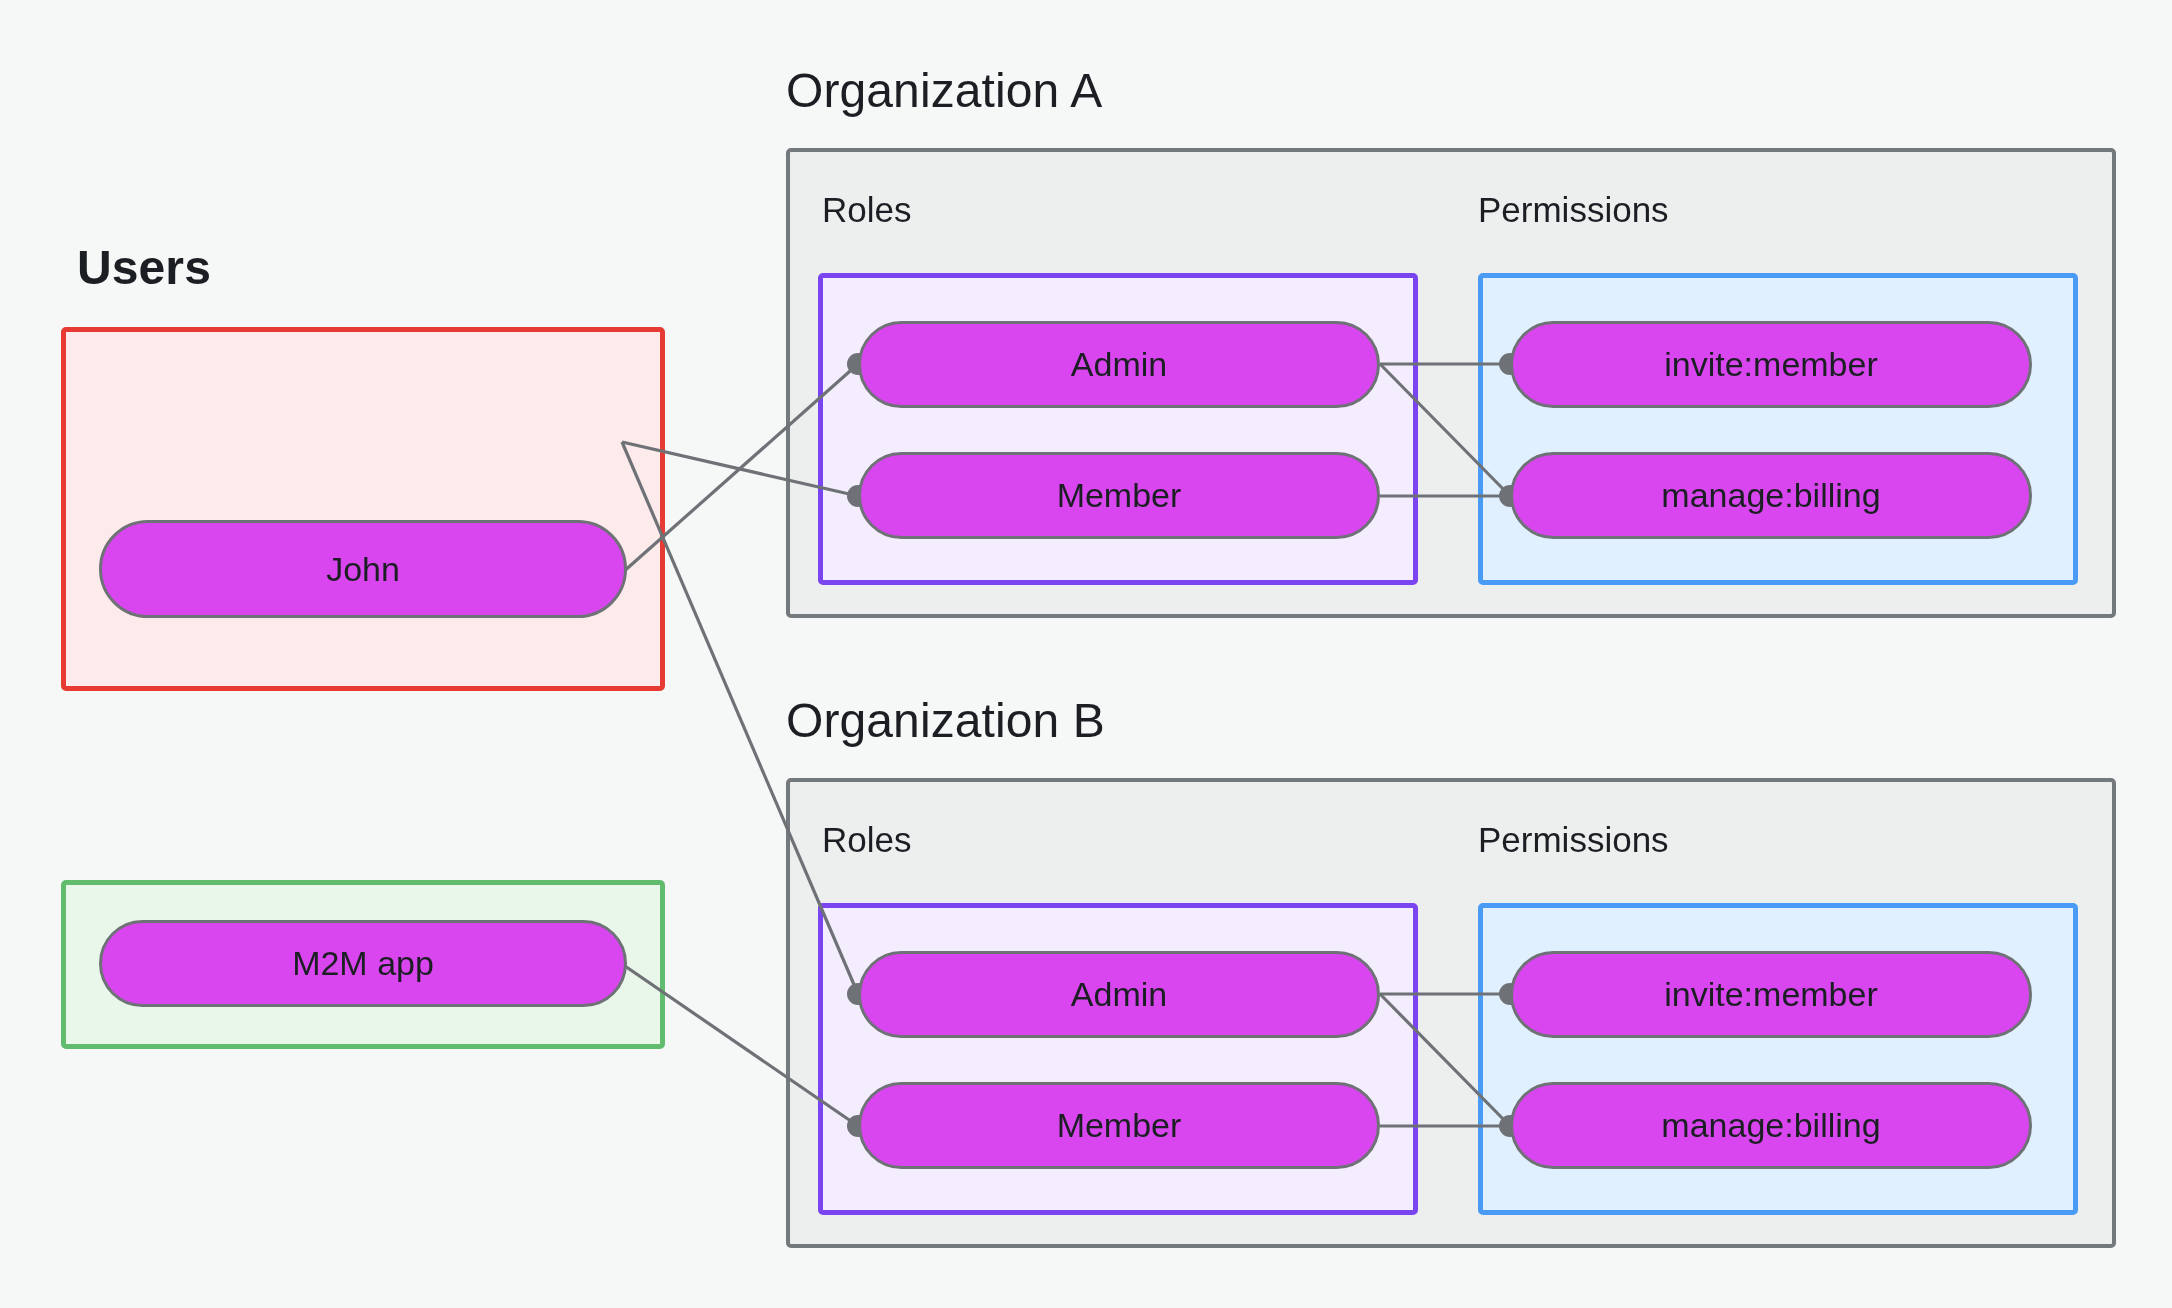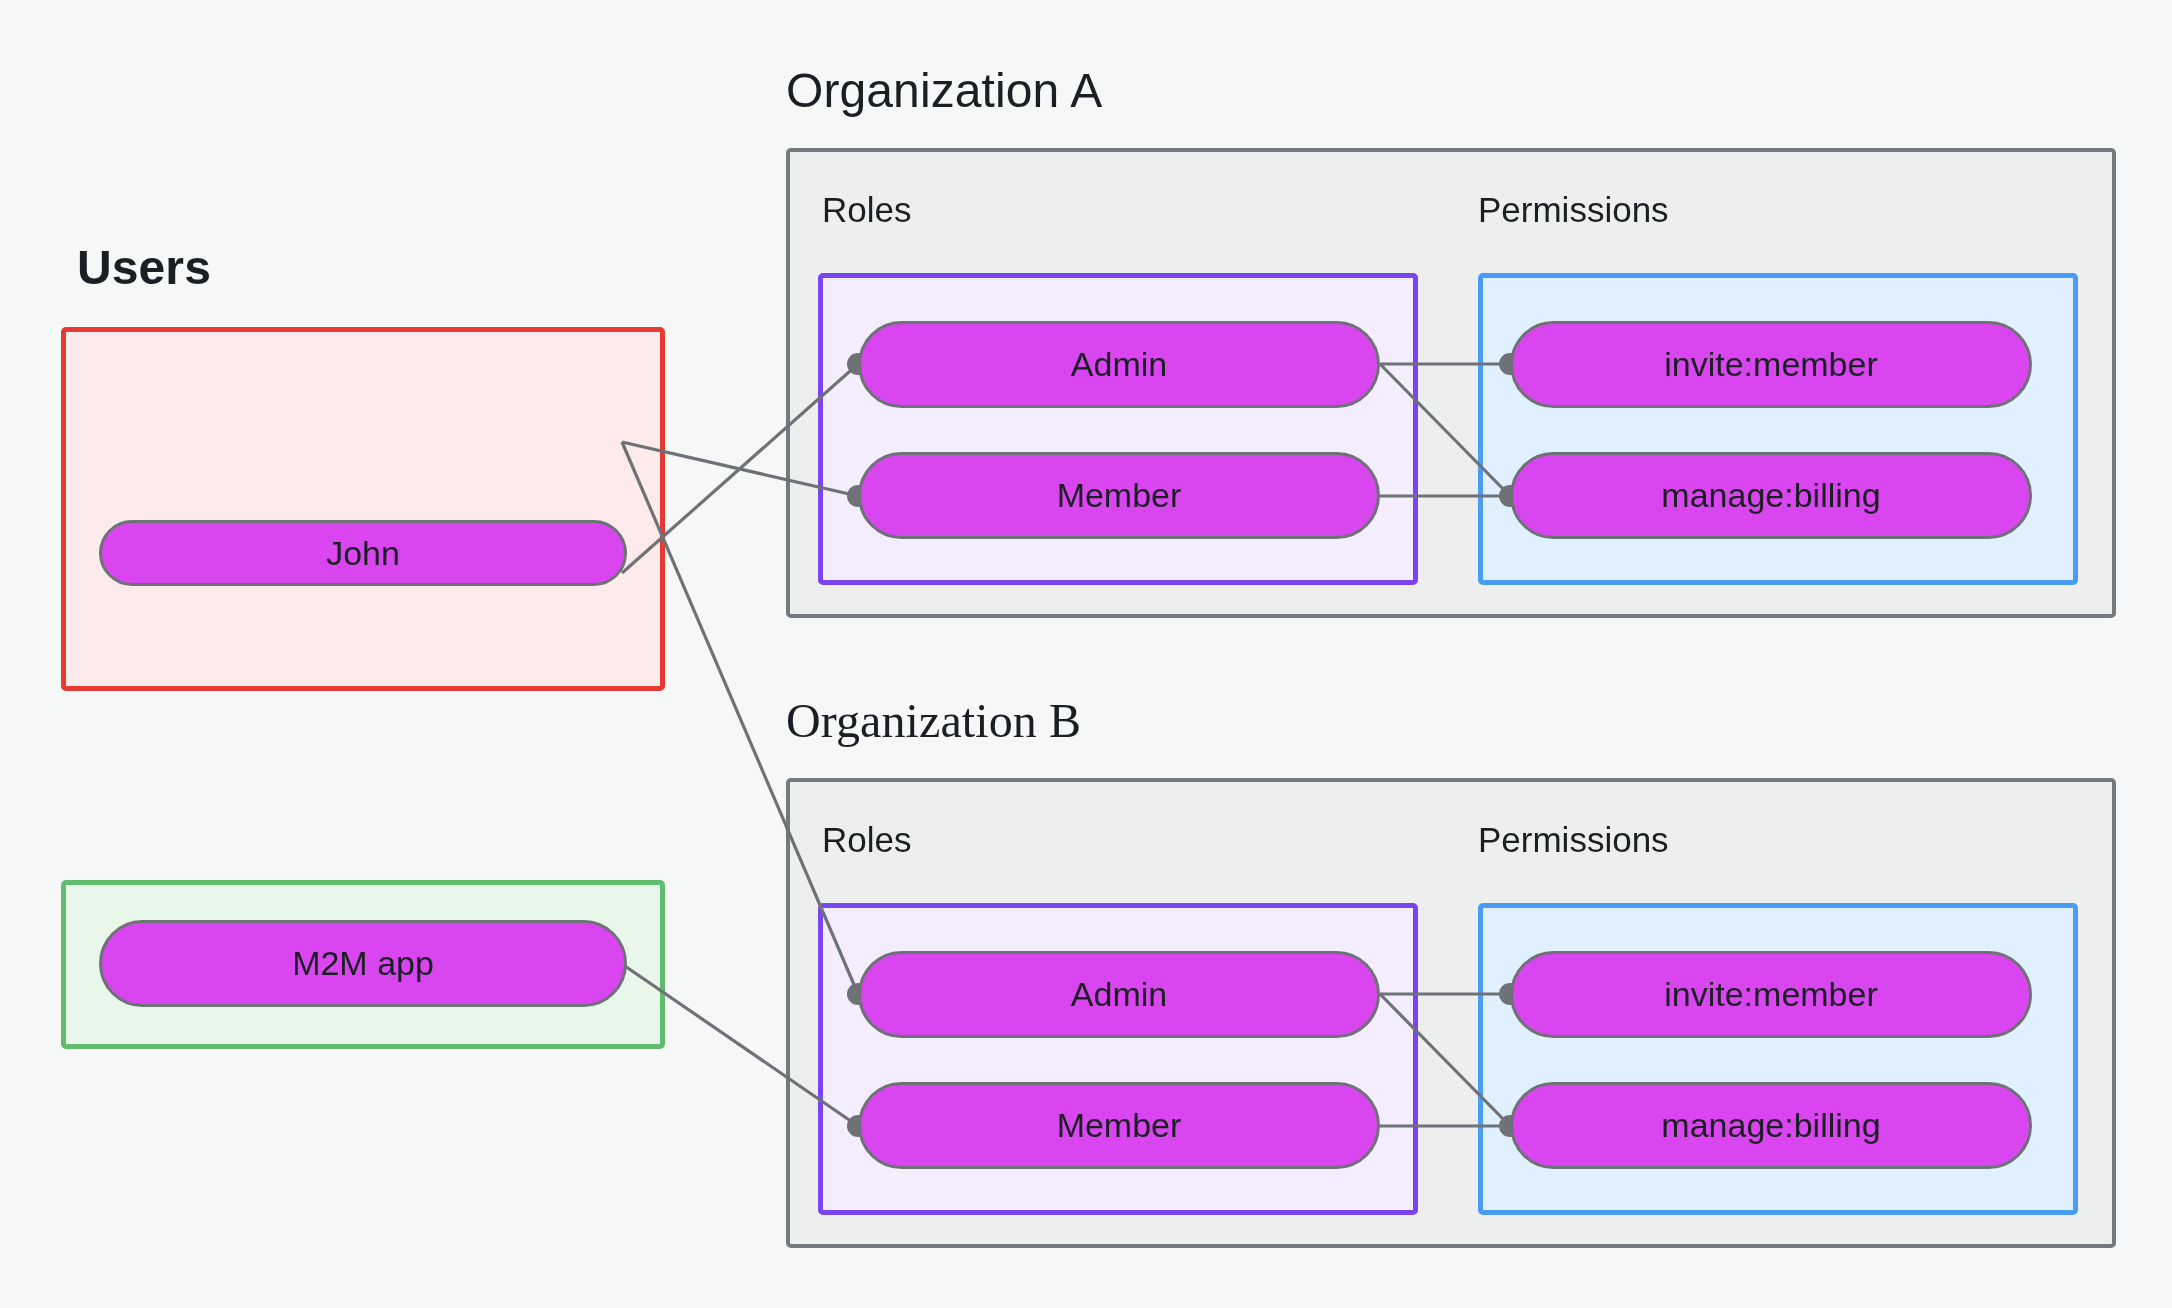--- a/index.html
+++ b/index.html
@@ -146,21 +146,21 @@
     <circle class="edge-dot" cx="1510" cy="496" r="11"></circle>
     <circle class="edge-dot" cx="1510" cy="994" r="11"></circle>
     <circle class="edge-dot" cx="1510" cy="1126" r="11"></circle>
   </svg>
 
   <div class="caption bold" style="left:77px; top:240px;">Users</div>
 
   <div class="group-box group-users" style="left:61px; top:327px; width:604px; height:364px;"></div>
 
 
-  <div class="pill" style="left:99px; top:520px; width:528px; height:66px;">John</div>
+  <div class="pill" style="left:99px; top:520px; width:528px; height:98px;">John</div>
 
 
   <div class="group-box group-m2m" style="left:61px; top:880px; width:604px; height:169px;"></div>
 
   <div class="pill" style="left:99px; top:920px; width:528px; height:87px;">M2M app</div>
 
   <div class="caption" style="left:786px; top:63px;">Organization A</div>
 
   <div class="group-box group-org" style="left:786px; top:148px; width:1330px; height:470px;"></div>
 
@@ -173,21 +173,21 @@
   <div class="inner-box inner-perms" style="left:1478px; top:273px; width:600px; height:312px;"></div>
 
   <div class="pill" style="left:858px; top:321px; width:522px; height:87px;">Admin</div>
 
   <div class="pill" style="left:858px; top:452px; width:522px; height:87px;">Member</div>
 
   <div class="pill" style="left:1510px; top:321px; width:522px; height:87px;">invite:member</div>
 
   <div class="pill" style="left:1510px; top:452px; width:522px; height:87px;">manage:billing</div>
 
-  <div class="caption" style="left:786px; top:693px;font-family:Liberation Serif, serif;">Organization B</div>
+  <div class="caption" style="left:786px; top:693px;">Organization B</div>
 
   <div class="group-box group-org" style="left:786px; top:778px; width:1330px; height:470px;"></div>
 
   <div class="sub-heading" style="left:822px; top:820px;">Roles</div>
 
   <div class="sub-heading" style="left:1478px; top:820px;">Permissions</div>
 
   <div class="inner-box inner-roles" style="left:818px; top:903px; width:600px; height:312px;"></div>
 
   <div class="inner-box inner-perms" style="left:1478px; top:903px; width:600px; height:312px;"></div>

